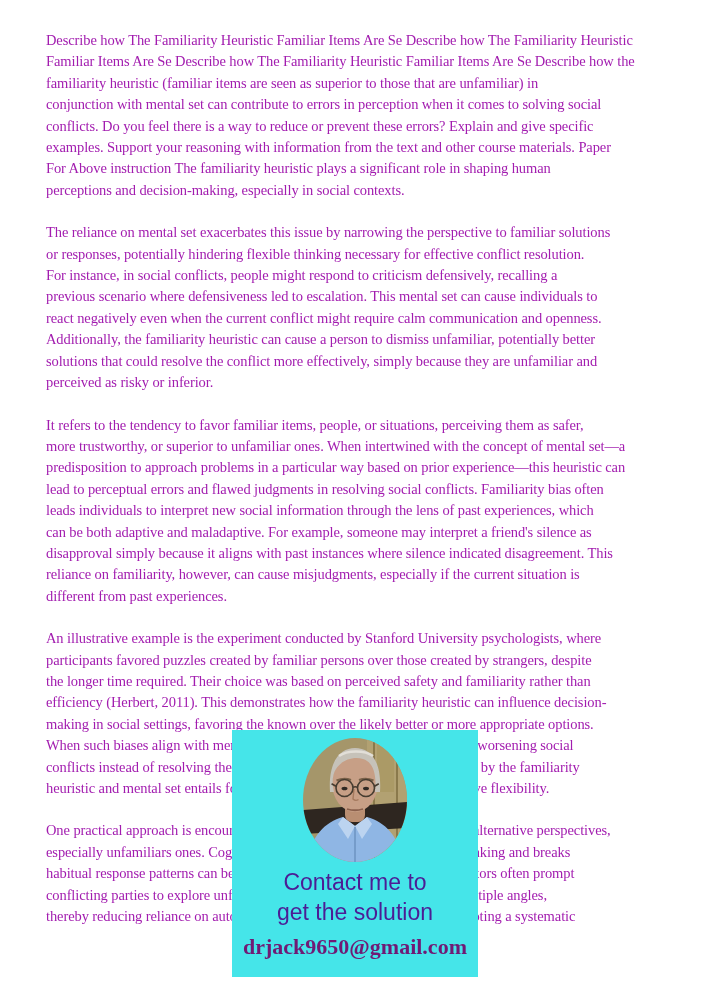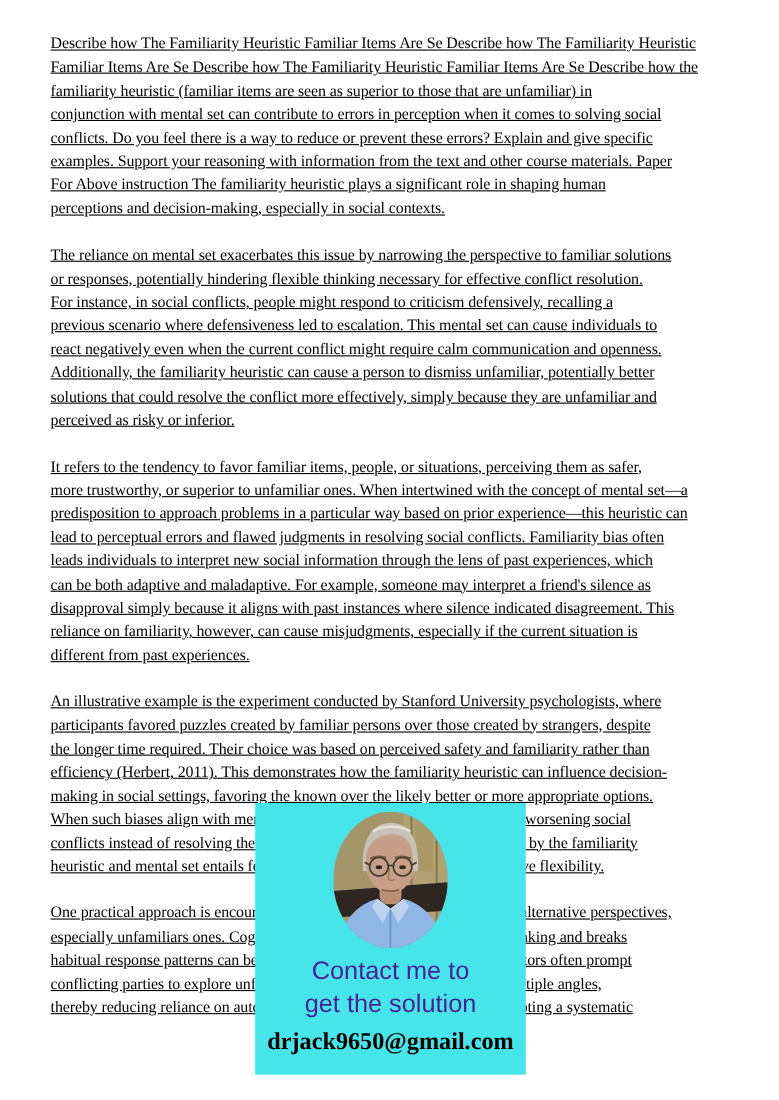--- a/index.html
+++ b/index.html
@@ -10,25 +10,24 @@
     background: #ffffff;
     position: relative;
     overflow: hidden;
     font-family: "Liberation Serif", "DejaVu Serif", serif;
   }
   .doc-text {
     position: absolute;
     left: 46px;
     top: 30px;
     width: 640px;
-    color: #000000;
+    color: #a21caf;
     font-size: 14.5px;
     line-height: 21.4px;
     letter-spacing: -0.1px;
-    text-decoration: underline;
   }
   .doc-text p {
     margin: 0 0 21px 0;
     white-space: pre; 
   }
   .promo-overlay {
     position: absolute;
     left: 232px;
     top: 730px;
     width: 246px;
@@ -57,21 +56,21 @@
     white-space: pre-line;
   }
   .promo-email {
     position: absolute;
     top: 204px;
     left: 0;
     right: 0;
     font-family: "Liberation Serif", "DejaVu Serif", serif;
     font-weight: 700;
     font-size: 22px;
-    color: #000000;
+    color: #701a75;
   }
 </style>
 </head>
 <body>
 
 <div class="doc-text">
   <p>Describe how The Familiarity Heuristic Familiar Items Are Se Describe how The Familiarity Heuristic
 Familiar Items Are Se Describe how The Familiarity Heuristic Familiar Items Are Se Describe how the
 familiarity heuristic (familiar items are seen as superior to those that are unfamiliar) in
 conjunction with mental set can contribute to errors in perception when it comes to solving social

